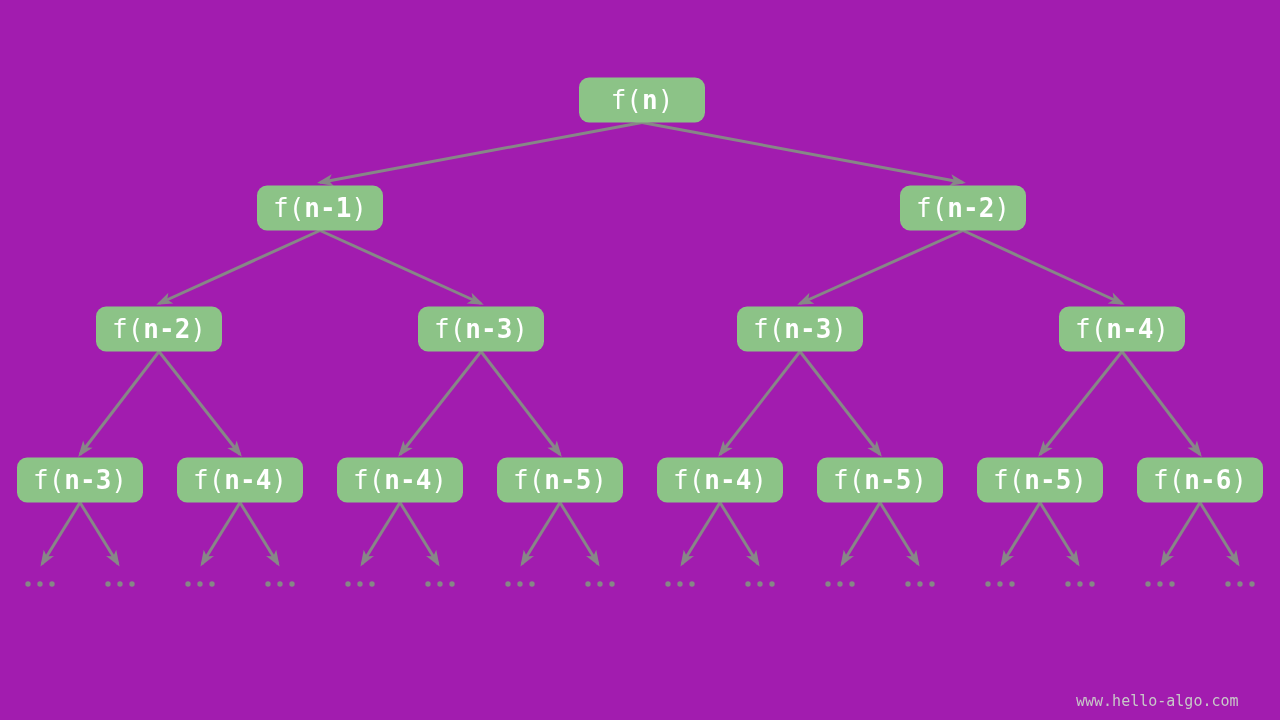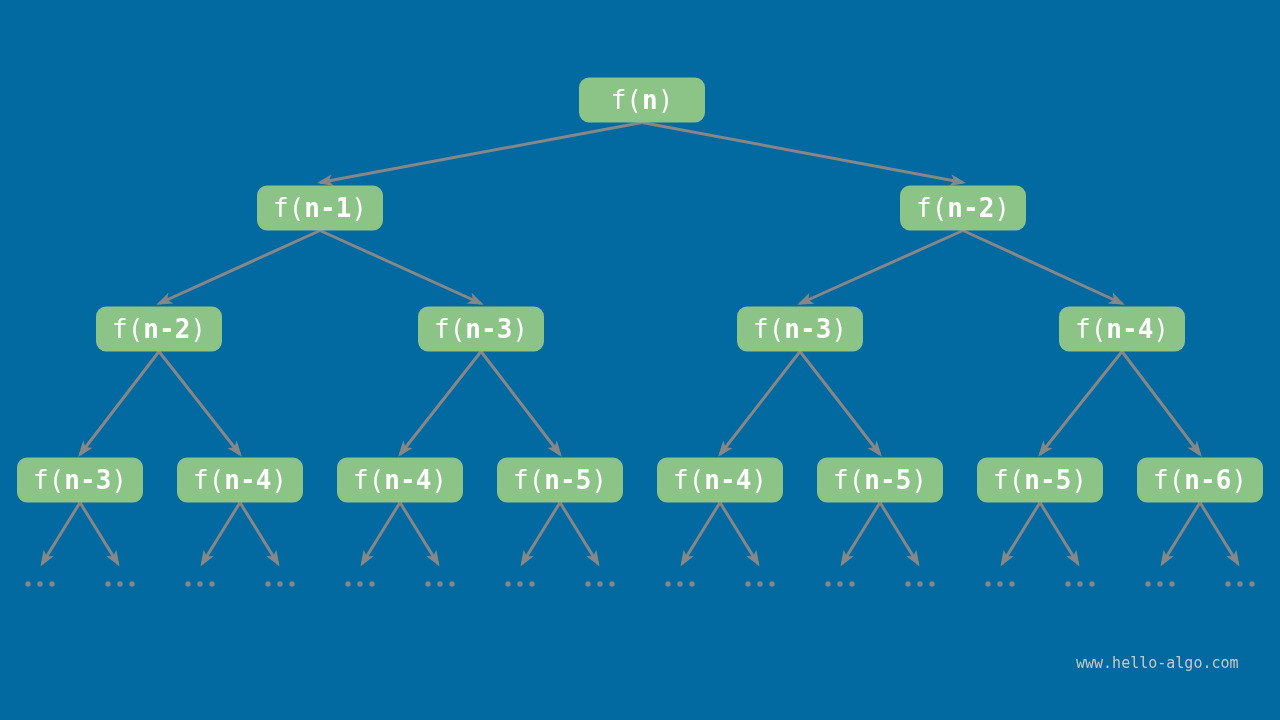--- a/index.html
+++ b/index.html
@@ -1,33 +1,33 @@
 <!DOCTYPE html>
 <html><head>
 <meta charset="utf-8">
 <style>
   html, body { margin: 0; padding: 0; background: #ffffff; }
   .stage {
     position: relative;
     width: 1280px;
     height: 720px;
-    background: #0369a1;
+    background: #a21caf;
     overflow: hidden;
     font-family: "DejaVu Sans Mono", monospace;
   }
   svg.tree-canvas { position: absolute; left: 0; top: 0; }
   text.node-label {
     font-family: "DejaVu Sans Mono", monospace;
     fill: #ffffff;
   }
   tspan.core { font-weight: bold; }
   .watermark {
     position: absolute;
     left: 1076px;
-    top: 654px;
+    top: 692px;
     font-size: 15px;
     color: #c8c8c8;
     white-space: nowrap;
   }
 </style>
 </head>
 <body>
 
 <div class="stage">
   <svg class="tree-canvas" id="tree-svg" width="1280" height="720" viewBox="0 0 1280 720">

